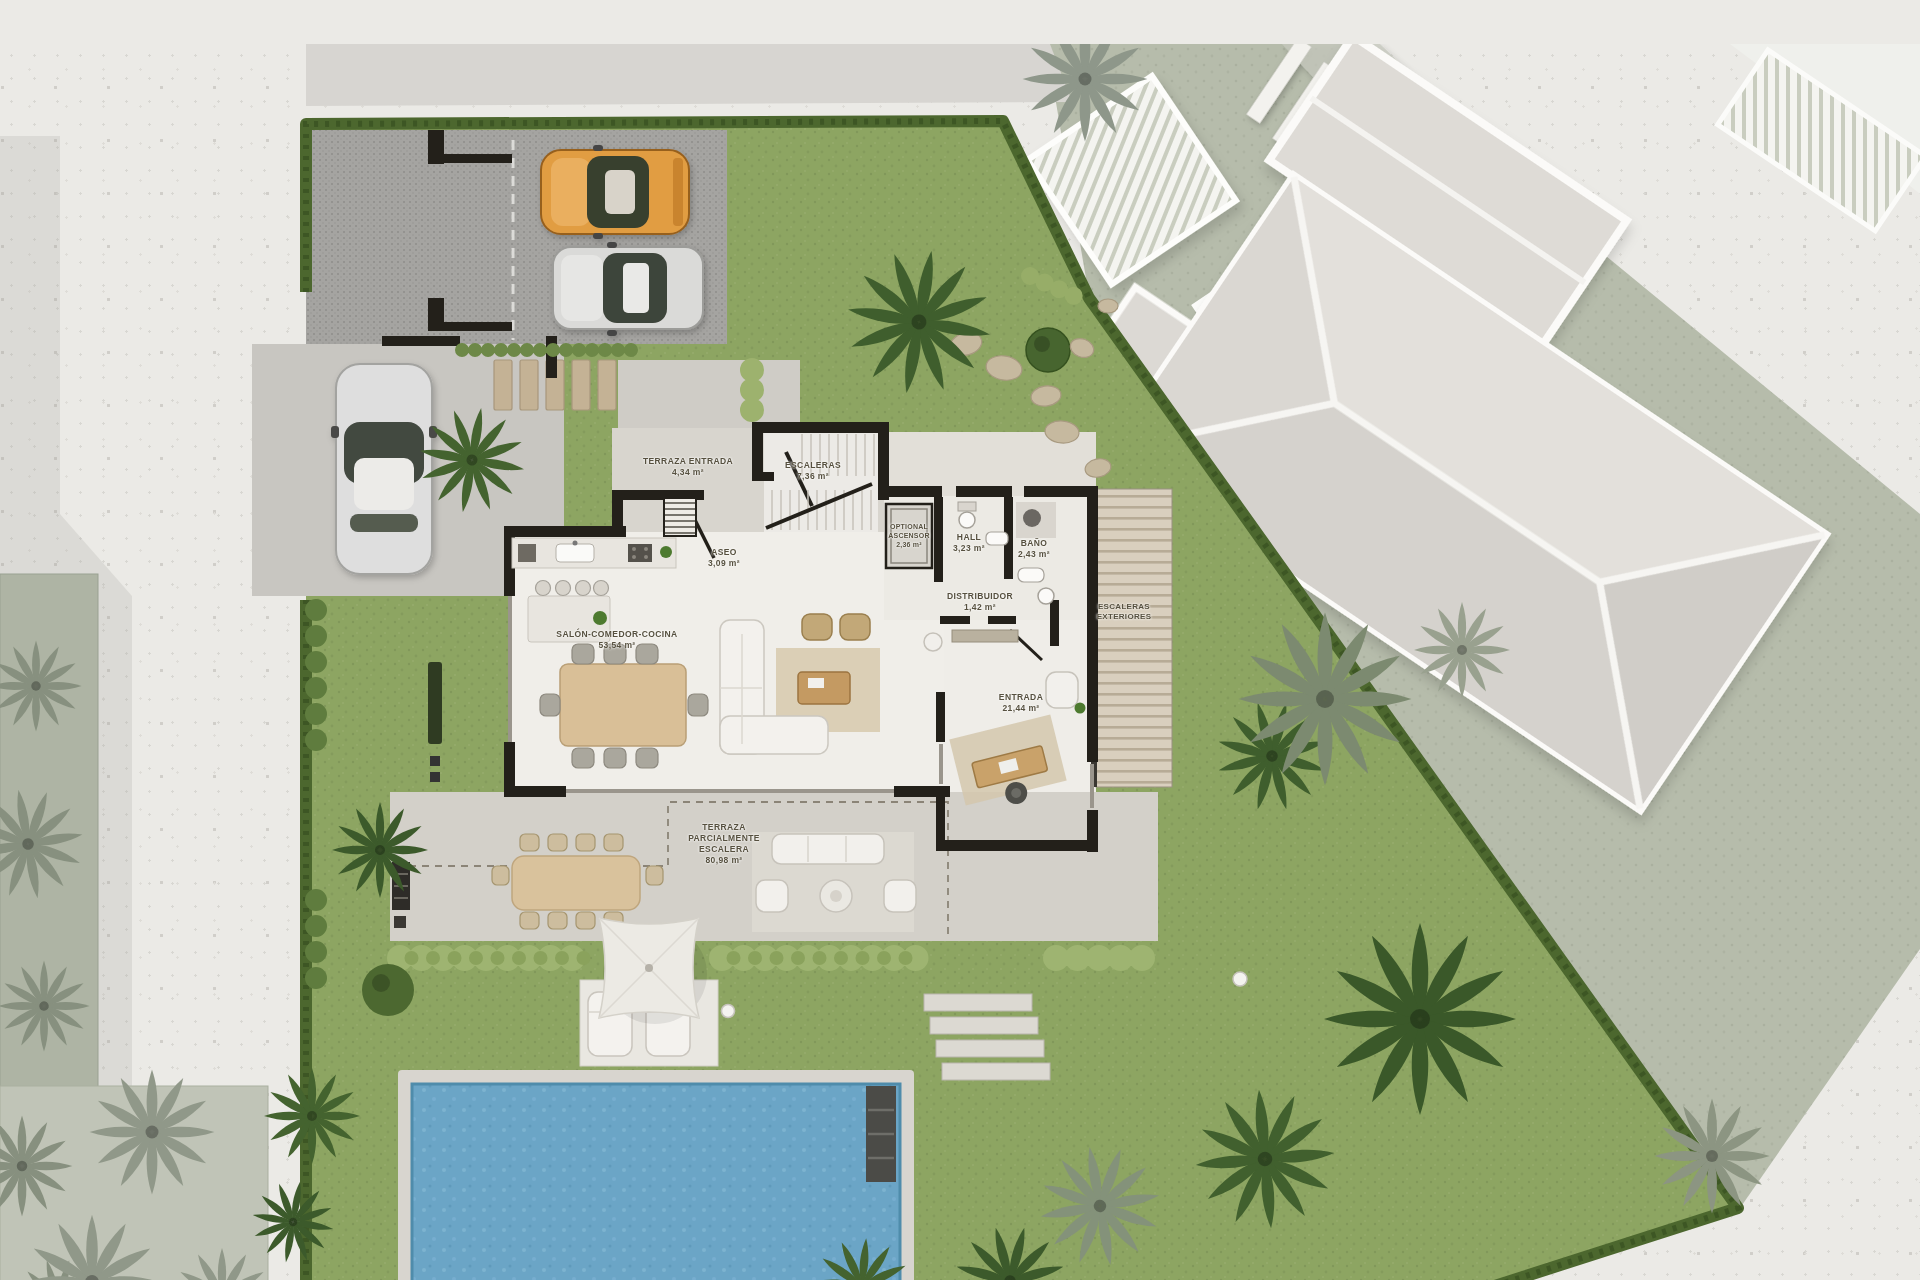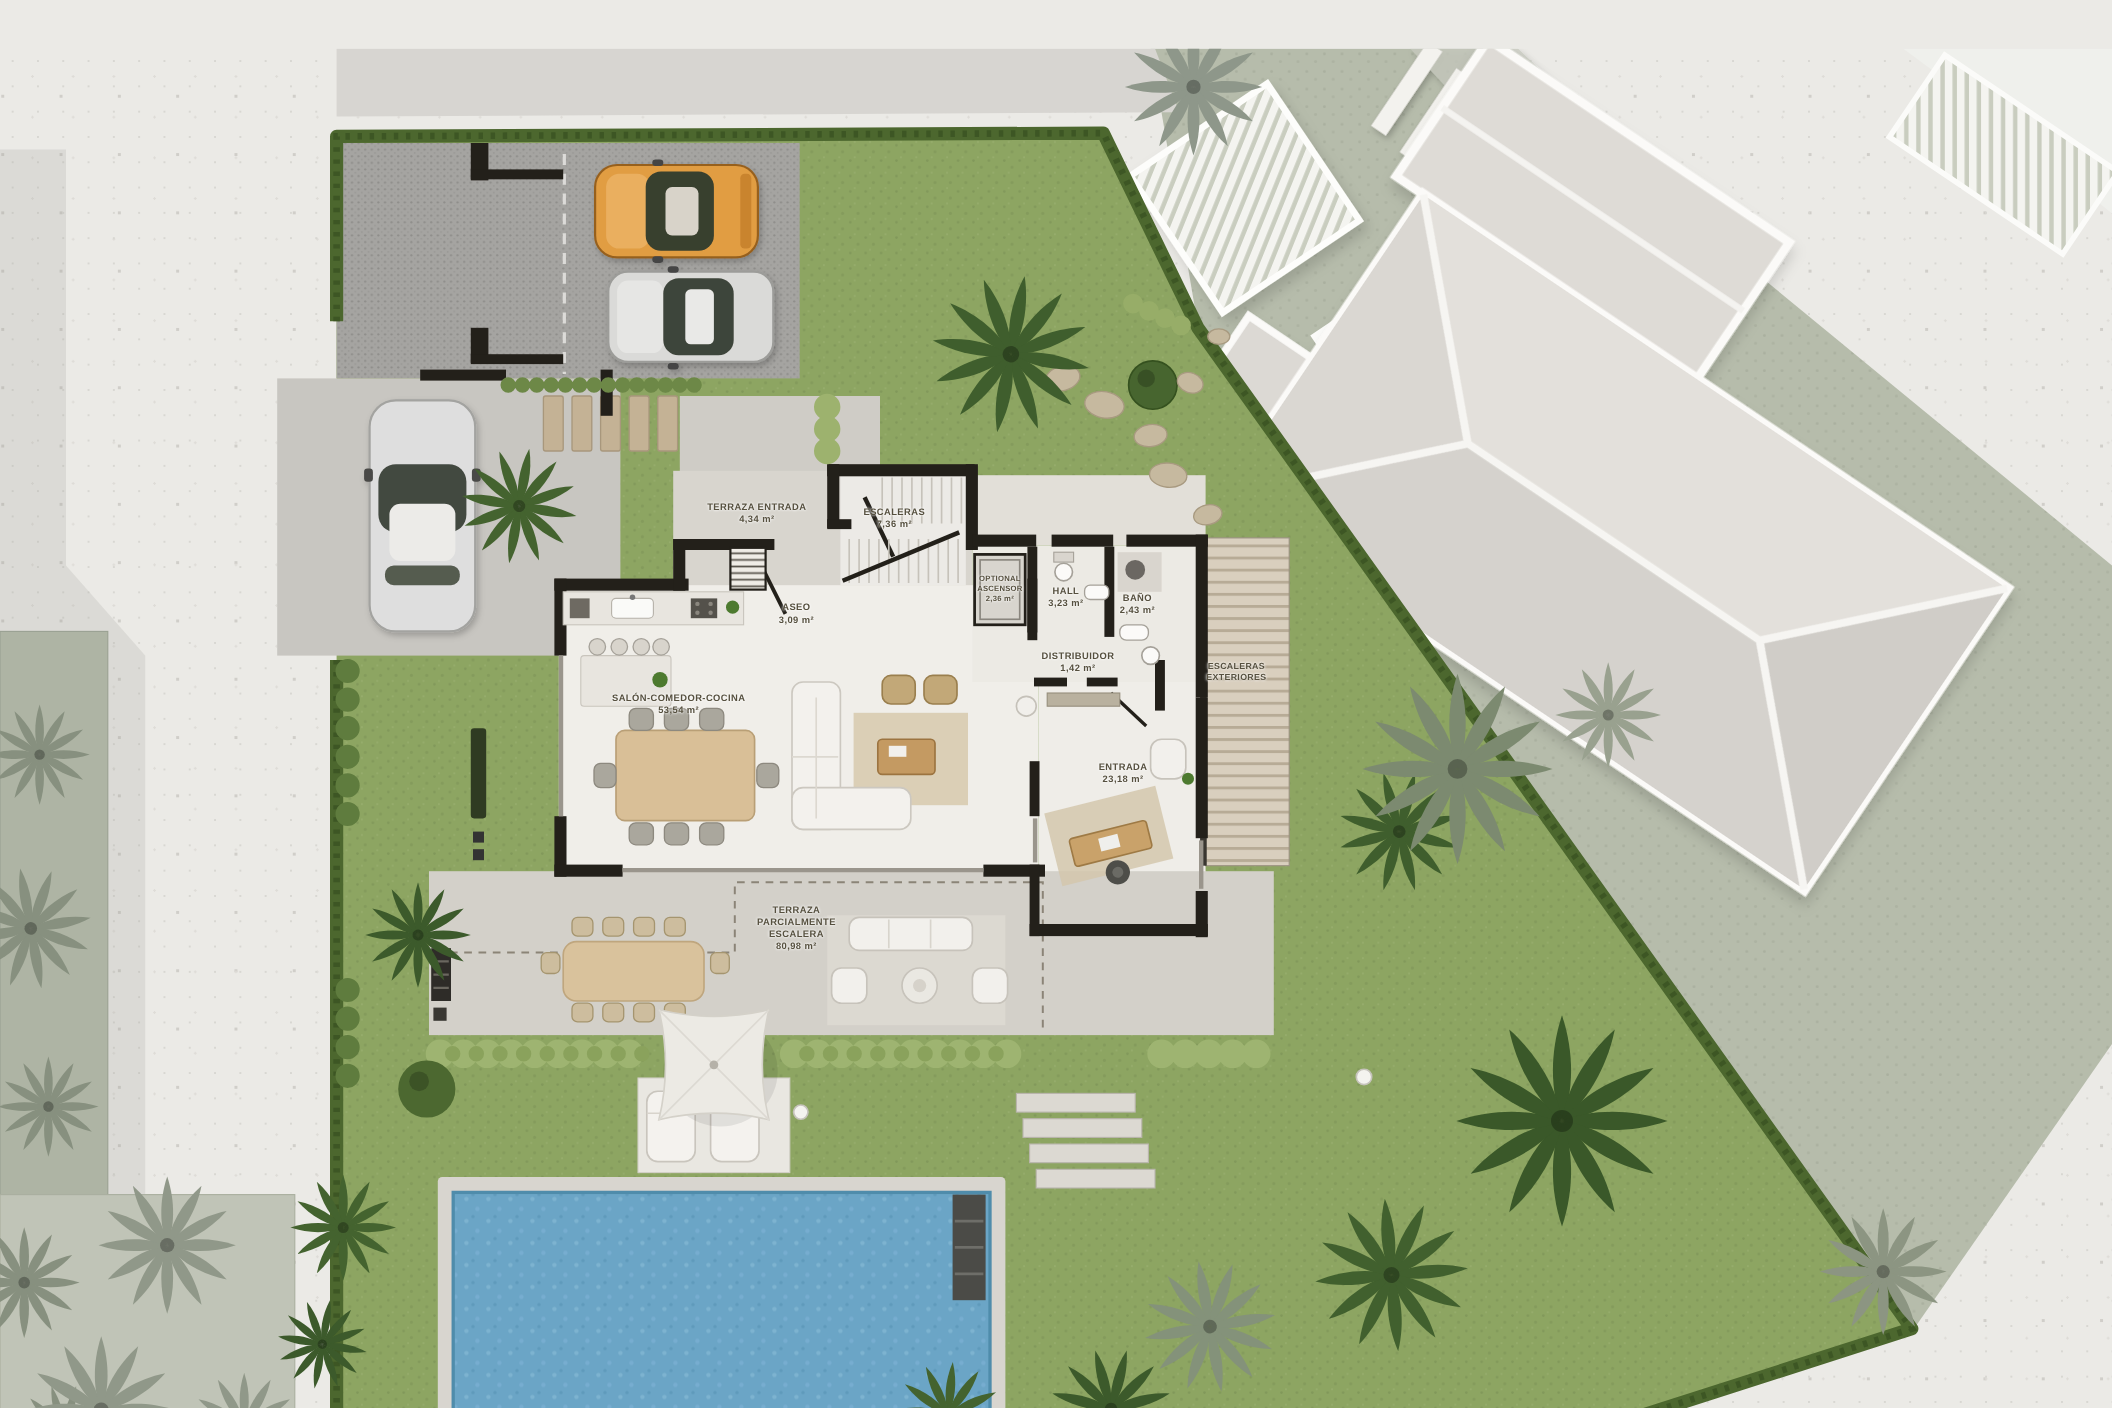--- a/index.html
+++ b/index.html
@@ -486,21 +486,21 @@
   <div class="rlabel" style="left:980px;top:558px;width:110px">
     <span class="rn">DISTRIBUIDOR</span>
     <span class="ra">1,42 m²</span>
   </div>
   <div class="rlabel" style="left:617px;top:596px;width:160px">
     <span class="rn">SALÓN-COMEDOR-COCINA</span>
     <span class="ra">53,54 m²</span>
   </div>
   <div class="rlabel" style="left:1021px;top:659px;width:80px">
     <span class="rn">ENTRADA</span>
-    <span class="ra">23,18 m²</span>
+    <span class="ra">21,44 m²</span>
   </div>
   <div class="rlabel md" style="left:1124px;top:568px;width:72px">
     <span class="rn">ESCALERAS EXTERIORES</span>
     <span class="ra"></span>
   </div>
   <div class="rlabel" style="left:724px;top:800px;width:92px">
     <span class="rn">TERRAZA PARCIALMENTE ESCALERA</span>
     <span class="ra">80,98 m²</span>
   </div>
 </div>

